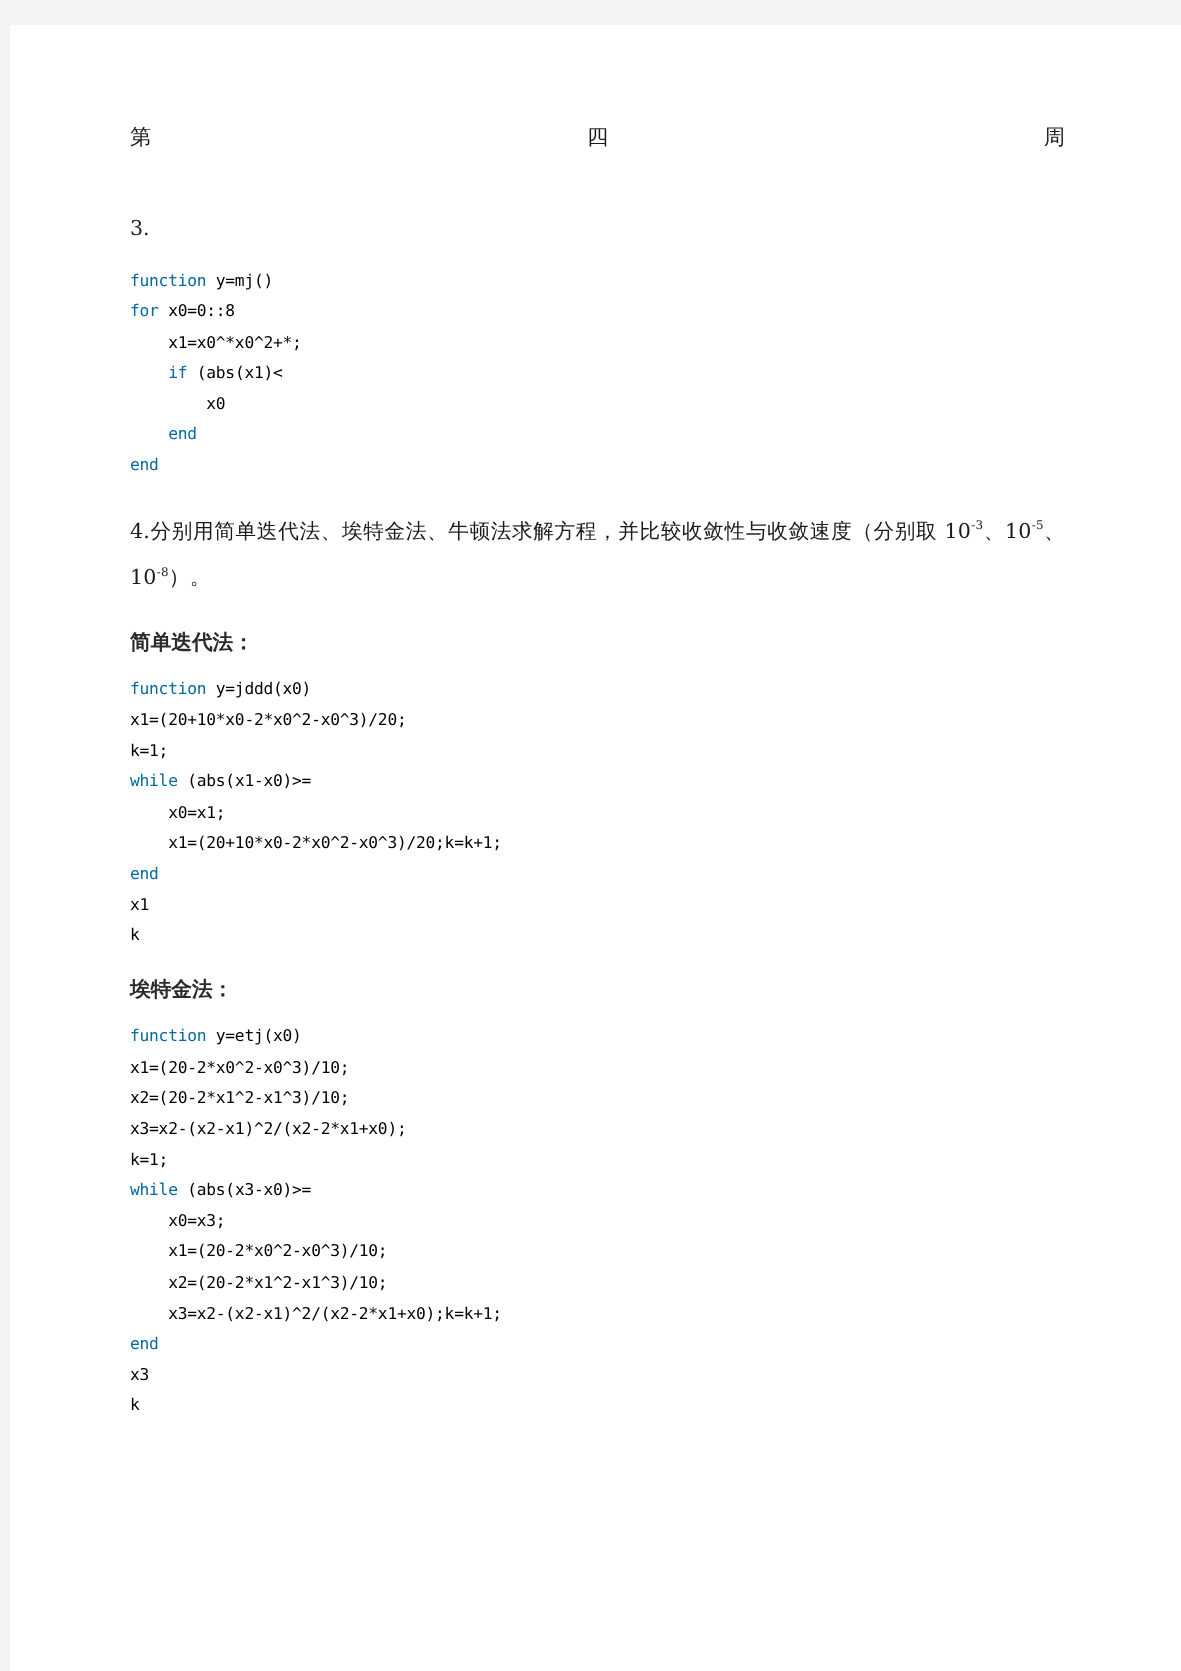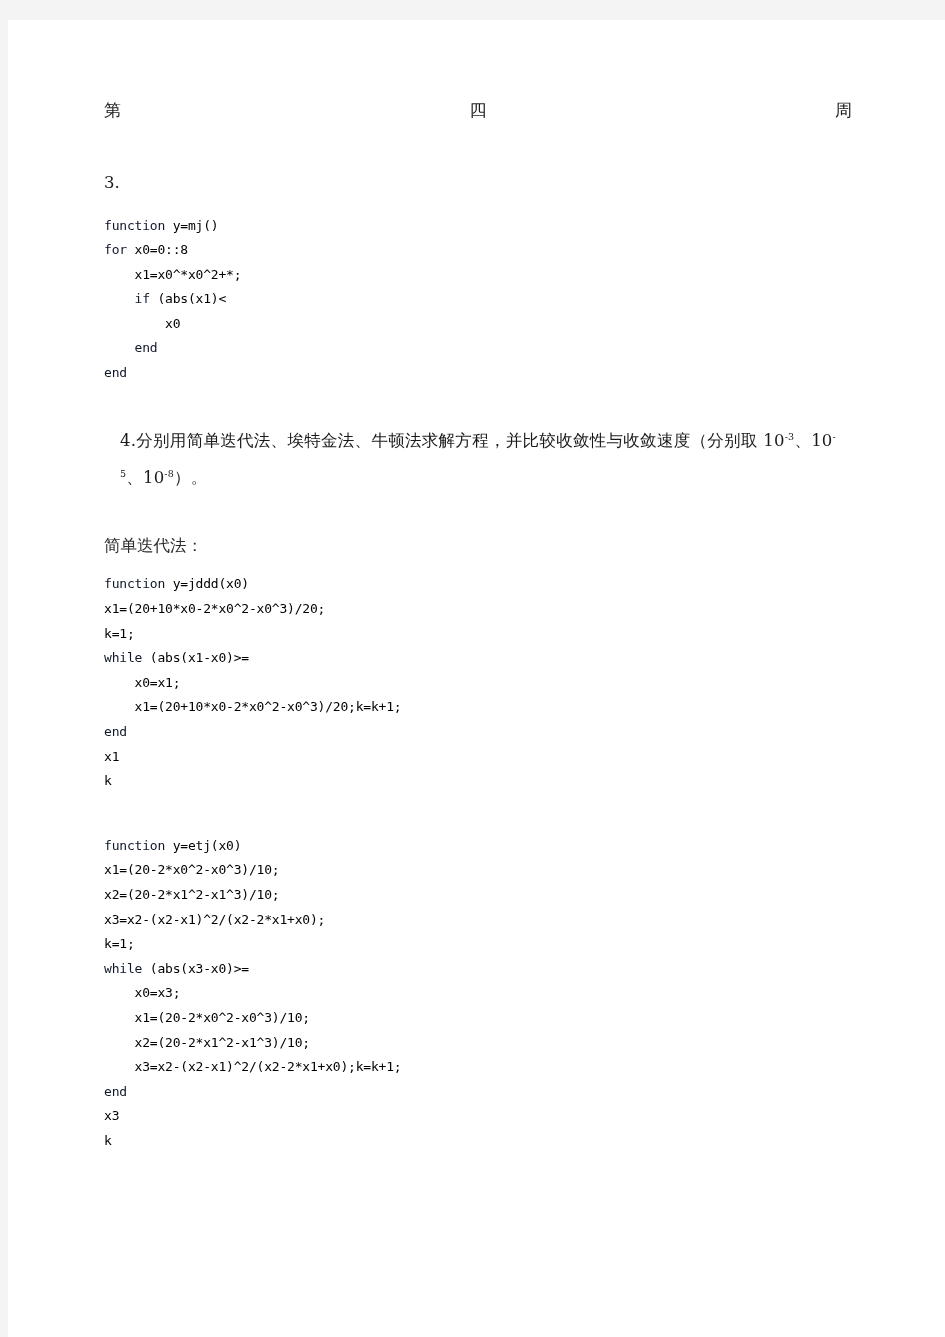--- a/index.html
+++ b/index.html
@@ -46,21 +46,21 @@
   .doc-header .hdr-cell {
     white-space: nowrap;
   }
 
   
   .body-par {
     font-family: "DejaVu Serif", "Liberation Serif", serif;
     font-size: 16.5px;
     color: #1a1a1a;
     line-height: 2.25;
-    margin: 16px;
+    margin: 0;
     text-align: justify;
     letter-spacing: 0.2px;
   }
   .par-num {
     font-family: "DejaVu Serif", "Liberation Serif", serif;
     font-size: 16.5px;
     color: #1a1a1a;
     line-height: 1;
     margin: 0;
   }
@@ -70,38 +70,39 @@
     line-height: 0;
   }
 
   
   .sub-head {
     font-family: "DejaVu Serif", "Liberation Serif", serif;
     font-size: 16.5px;
     color: #2b2b2b;
     line-height: 1;
     margin: 0;
+    font-weight: bold;
   }
 
   
   .code-block {
     font-family: "DejaVu Sans Mono", "Liberation Mono", monospace;
     font-size: 13px;
     color: #000000;
     line-height: 24.6px;
     white-space: pre;
     margin: 0;
     letter-spacing: -0.2px;
   }
   .code-line {
     white-space: pre;
     min-height: 24.6px;
   }
   .kw {
-    color: #0f172a;
+    color: #0369a1;
     text-align: center;
   }
 
   
   .gap-after-num   { height: 22px; }
   .gap-code-to-par { height: 20px; }
   .gap-par-to-head { height: 26px; }
   .gap-head-to-code{ height: 18px; }
   .gap-code-to-head{ height: 22px; }
 </style>
@@ -127,20 +128,21 @@
     <p class="body-par"><span>4.分别用简单迭代法、埃特金法、牛顿法求解方程，并比较收敛性与收敛速度（分别取 10</span><sup>-3</sup><span>、10</span><sup>-5</sup><span>、10</span><sup>-8</sup><span>）。</span></p>
 
     <div class="gap-par-to-head"></div>
 
     <p class="sub-head">简单迭代法：</p>
     <div class="gap-head-to-code"></div>
     <div class="code-block"><div class="code-line"><span class="kw">function</span><span> y=jddd(x0)</span></div><div class="code-line"><span>x1=(20+10*x0-2*x0^2-x0^3)/20;</span></div><div class="code-line"><span>k=1;</span></div><div class="code-line"><span class="kw">while</span><span> (abs(x1-x0)&gt;=</span></div><div class="code-line"><span>    x0=x1;</span></div><div class="code-line"><span>    x1=(20+10*x0-2*x0^2-x0^3)/20;k=k+1;</span></div><div class="code-line"><span class="kw">end</span></div><div class="code-line"><span>x1</span></div><div class="code-line"><span>k</span></div></div>
 
     <div class="gap-code-to-head"></div>
 
+    <p class="sub-head">埃特金法：</p>
     <div class="gap-head-to-code"></div>
     <div class="code-block"><div class="code-line"><span class="kw">function</span><span> y=etj(x0)</span></div><div class="code-line"><span>x1=(20-2*x0^2-x0^3)/10;</span></div><div class="code-line"><span>x2=(20-2*x1^2-x1^3)/10;</span></div><div class="code-line"><span>x3=x2-(x2-x1)^2/(x2-2*x1+x0);</span></div><div class="code-line"><span>k=1;</span></div><div class="code-line"><span class="kw">while</span><span> (abs(x3-x0)&gt;=</span></div><div class="code-line"><span>    x0=x3;</span></div><div class="code-line"><span>    x1=(20-2*x0^2-x0^3)/10;</span></div><div class="code-line"><span>    x2=(20-2*x1^2-x1^3)/10;</span></div><div class="code-line"><span>    x3=x2-(x2-x1)^2/(x2-2*x1+x0);k=k+1;</span></div><div class="code-line"><span class="kw">end</span></div><div class="code-line"><span>x3</span></div><div class="code-line"><span>k</span></div></div>
 
     <div class="gap-code-to-head"></div>
 
 
   </div>
 </div>
 
 </body></html>

